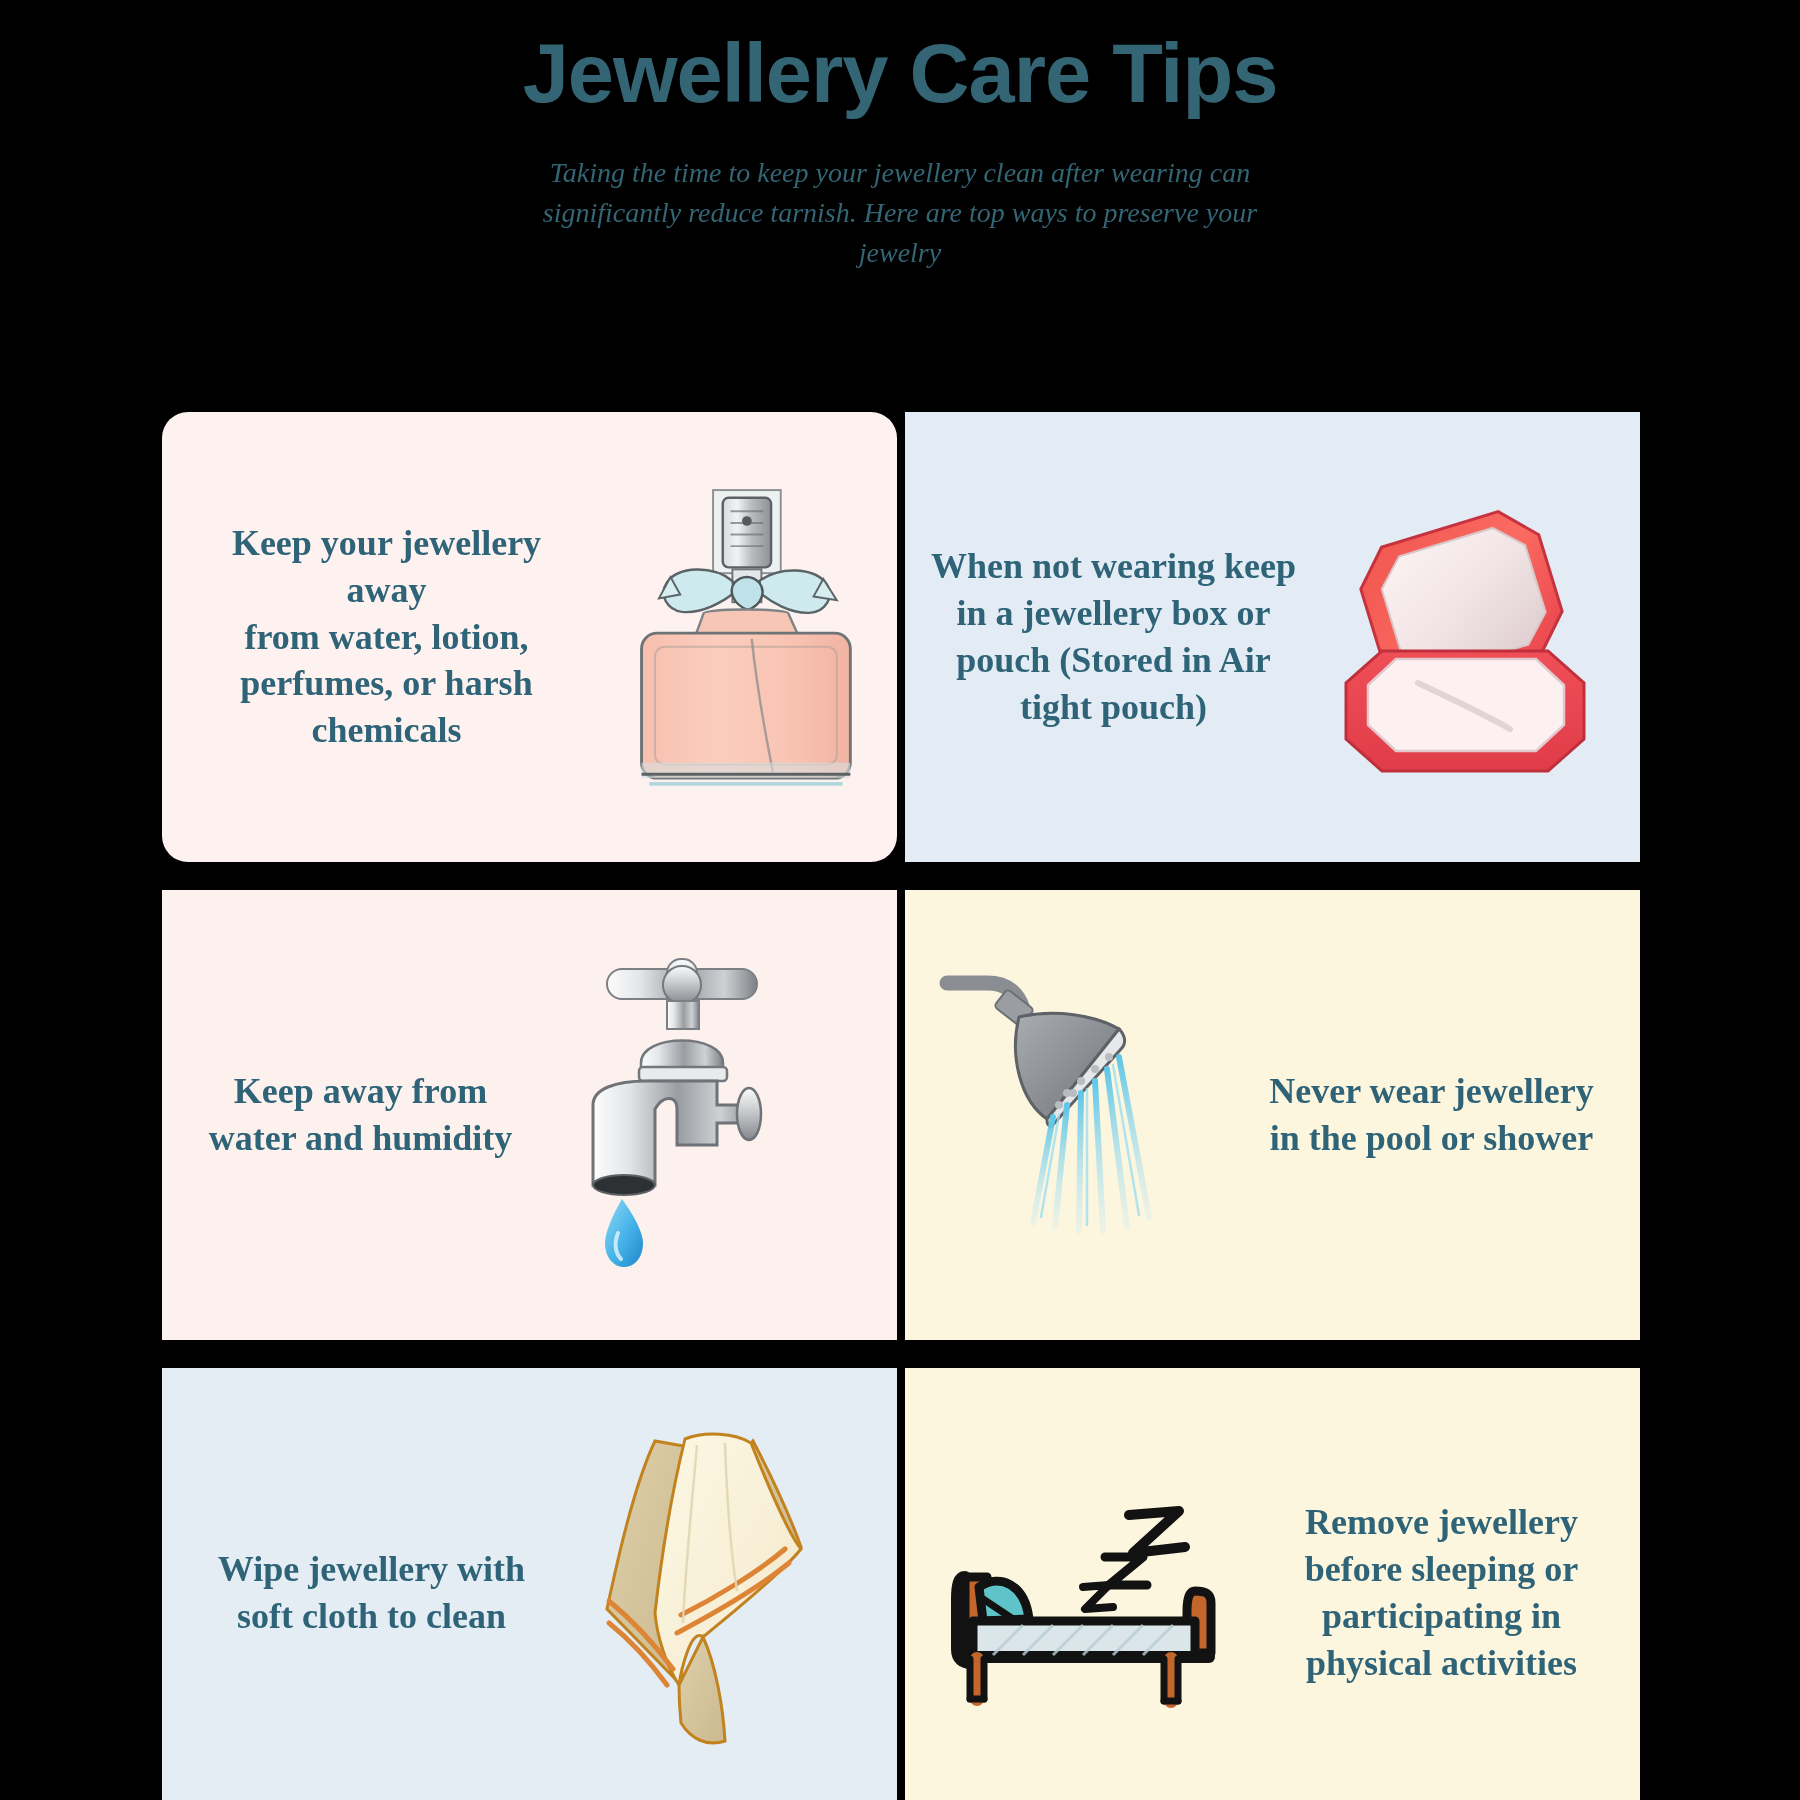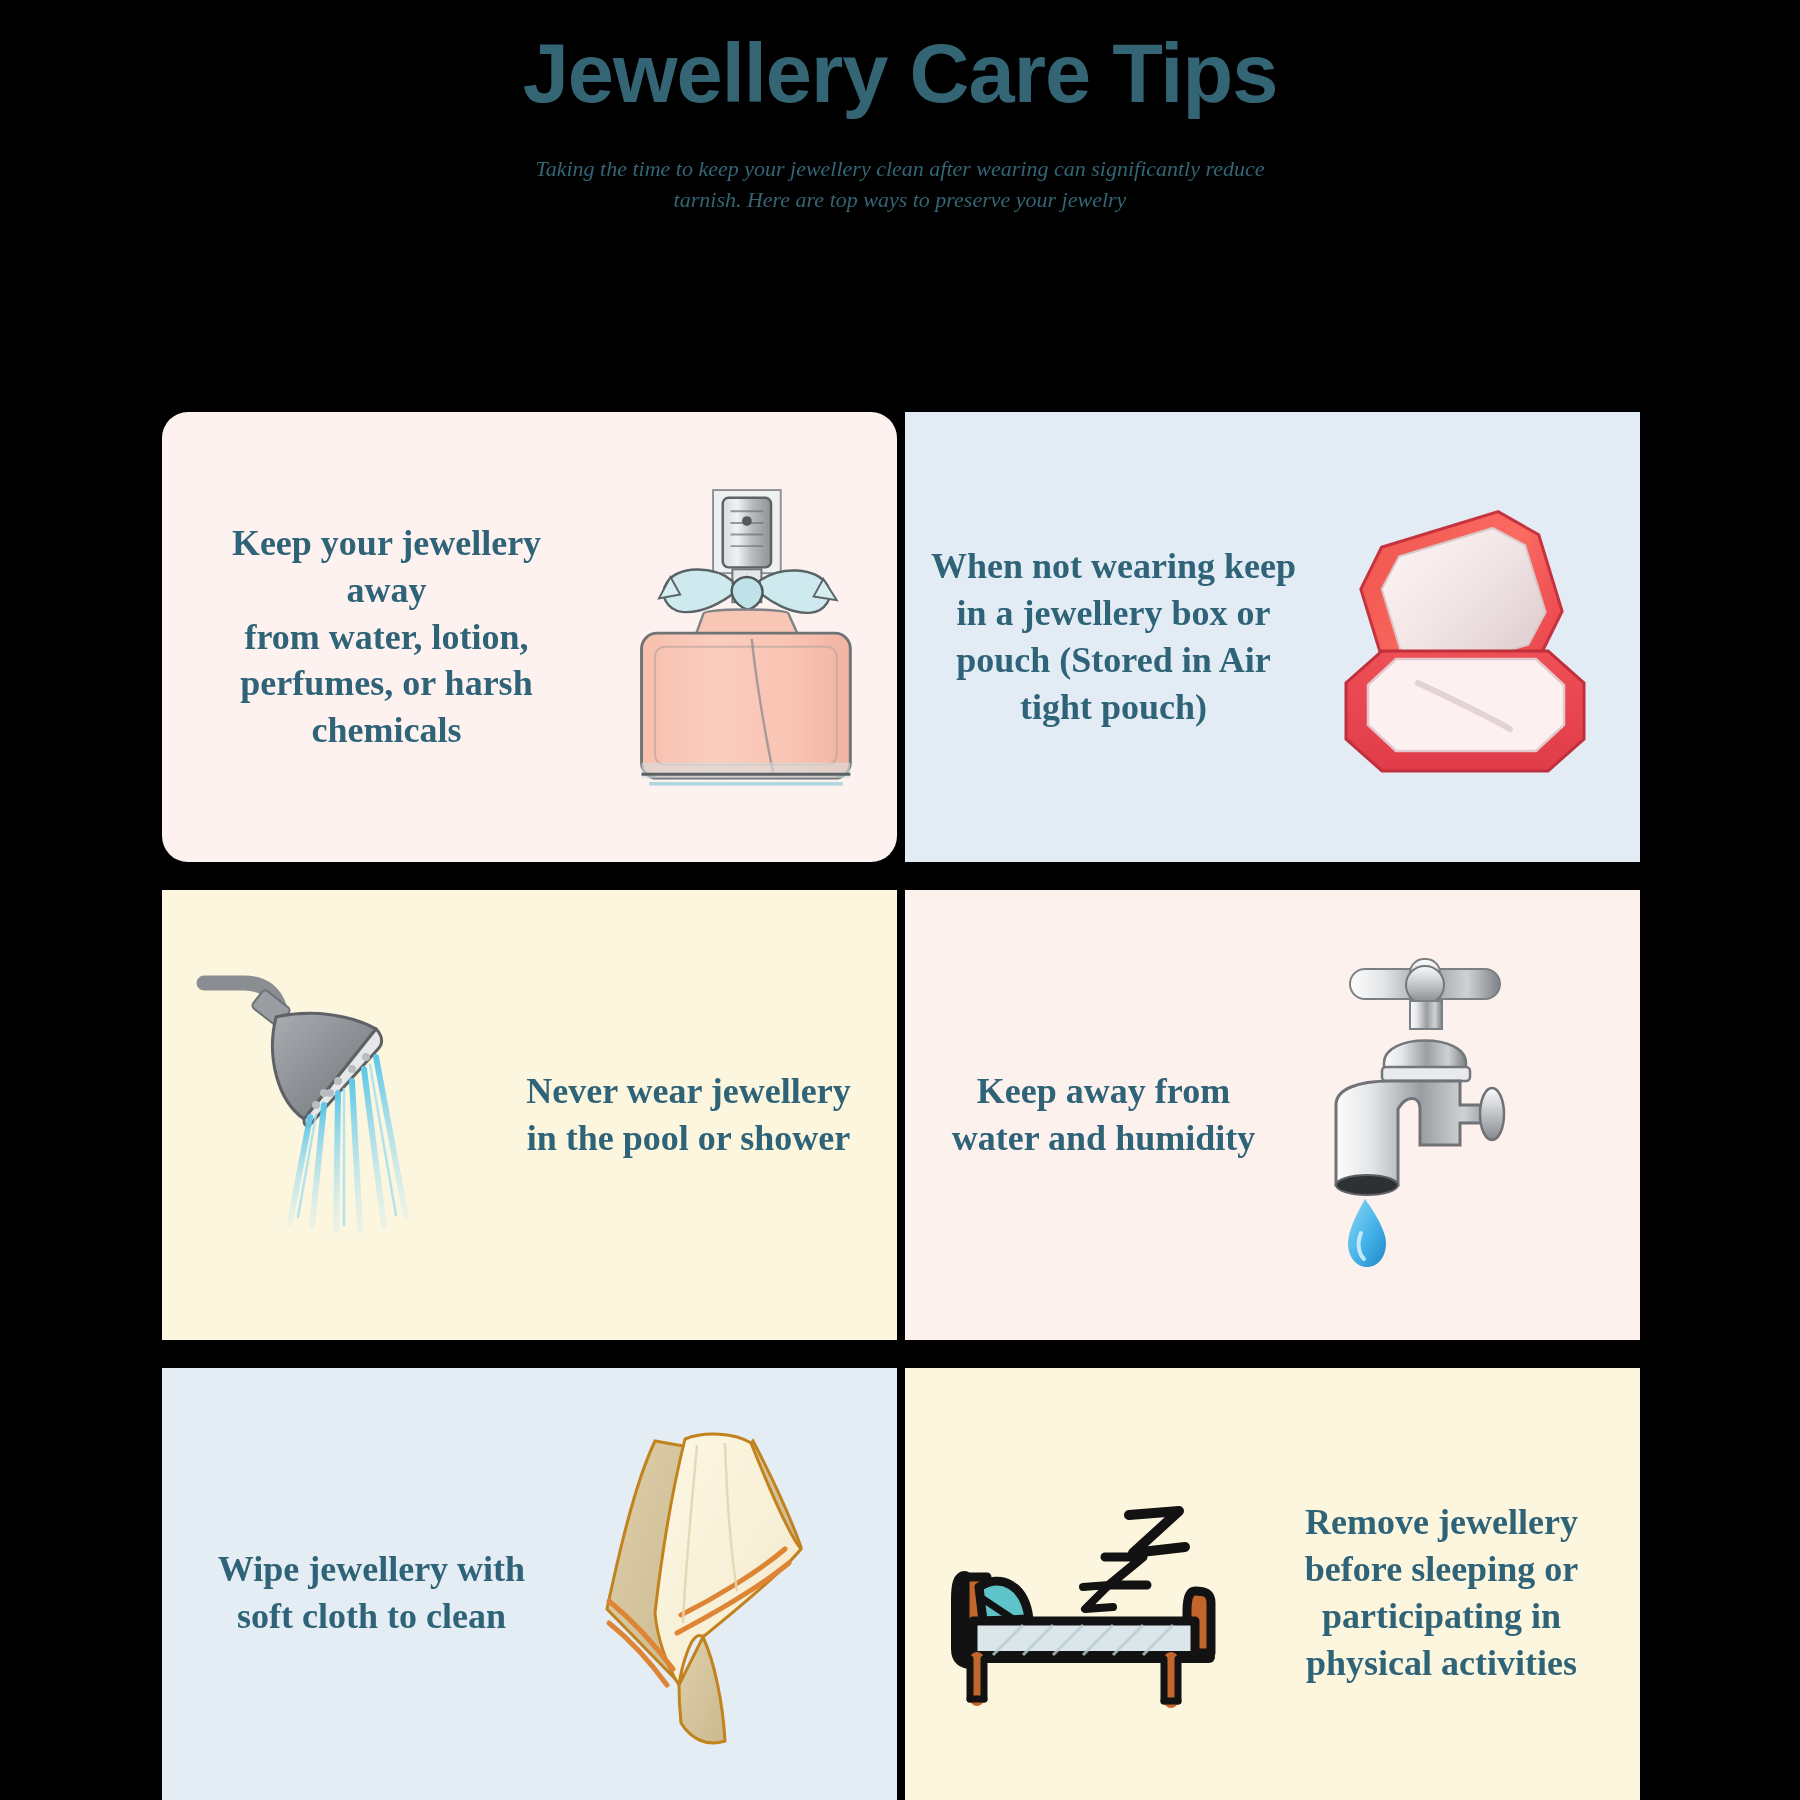--- a/index.html
+++ b/index.html
@@ -33,21 +33,21 @@
     line-height: 1.05;
     letter-spacing: -1px;
     color: #336575;
   }
 
   .page-subtitle {
     margin: 36px auto 0 auto;
     width: 800px;
     font-family: "Liberation Serif", "DejaVu Serif", serif;
     font-style: italic;
-    font-size: 22px;
+    font-size: 28px;
     line-height: 1.42;
     color: #336575;
   }
 
   
   .grid {
     position: absolute;
     left: 162px;
     top: 412px;
     width: 1478px;
@@ -191,20 +191,68 @@
 
           <path d="M24 196 L24 252 L60 284 L226 284 L262 252 L262 196 L226 164 L60 164 Z" fill="url(#boxRed)" stroke="#bf2f3c" stroke-width="3"></path>
 
           <path d="M46 198 L74 172 L214 172 L242 198 L242 238 L214 264 L74 264 L46 238 Z" fill="#fdf0f1" stroke="#e1c9cd" stroke-width="2.5"></path>
 
           <path d="M96 196 C130 212, 164 228, 188 242" fill="none" stroke="#e4d3d6" stroke-width="6" stroke-linecap="round"></path>
         </svg>
       </div>
     </div>
 
+    <div class="card c4 img-right" style="background: rgb(253, 241, 238);">
+      <div class="card-text" style="color: rgb(46, 99, 120);">Keep away from
+water and humidity</div>
+      <div class="card-art">
+        <svg viewBox="0 0 300 320" xmlns="http://www.w3.org/2000/svg">
+          <defs>
+            <linearGradient id="chrome" x1="0" y1="0" x2="1" y2="0">
+              <stop offset="0%" stop-color="#fdfdfd"></stop>
+              <stop offset="22%" stop-color="#e3e5e7"></stop>
+              <stop offset="52%" stop-color="#9a9ea2"></stop>
+              <stop offset="78%" stop-color="#cfd2d5"></stop>
+              <stop offset="100%" stop-color="#7d8185"></stop>
+            </linearGradient>
+            <linearGradient id="chromeV" x1="0" y1="0" x2="0" y2="1">
+              <stop offset="0%" stop-color="#fbfbfc"></stop>
+              <stop offset="45%" stop-color="#c7cacd"></stop>
+              <stop offset="100%" stop-color="#84888c"></stop>
+            </linearGradient>
+            <linearGradient id="dropG" x1="0" y1="0" x2="1" y2="1">
+              <stop offset="0%" stop-color="#8fd9f5"></stop>
+              <stop offset="55%" stop-color="#44b2e8"></stop>
+              <stop offset="100%" stop-color="#1f86c9"></stop>
+            </linearGradient>
+          </defs>
+
+          <rect x="48" y="14" width="150" height="30" rx="15" fill="url(#chrome)" stroke="#7c8084" stroke-width="2"></rect>
+          <rect x="108" y="4" width="30" height="64" rx="14" fill="url(#chromeV)" stroke="#7c8084" stroke-width="2"></rect>
+          <circle cx="123" cy="30" r="19" fill="url(#chromeV)" stroke="#74787c" stroke-width="2"></circle>
+
+          <rect x="108" y="46" width="32" height="28" fill="url(#chrome)" stroke="#7c8084" stroke-width="2"></rect>
+
+          <path d="M82 108 C82 78, 164 78, 164 108 L164 116 L82 116 Z" fill="url(#chrome)" stroke="#74787c" stroke-width="2.5"></path>
+          <rect x="80" y="112" width="88" height="14" rx="4" fill="#e8eaec" stroke="#74787c" stroke-width="2.5"></rect>
+
+          <path d="M88 126 L158 126 L158 150 L186 150 C200 150, 202 168, 186 168 L158 168 L158 190
+                   L118 190 L118 154 C118 140, 104 140, 96 154 L96 230 L34 230 L34 150
+                   C34 134, 56 126, 88 126 Z" fill="url(#chrome)" stroke="#6f7377" stroke-width="3"></path>
+
+          <ellipse cx="190" cy="159" rx="12" ry="26" fill="url(#chromeV)" stroke="#6f7377" stroke-width="2.5"></ellipse>
+
+          <ellipse cx="65" cy="230" rx="31" ry="10" fill="#2d3134" stroke="#5d6165" stroke-width="2"></ellipse>
+
+          <path d="M63 244 C63 244, 46 272, 46 288 C46 302, 54 312, 65 312 C76 312, 84 302, 84 288 C84 272, 63 244, 63 244 Z" fill="url(#dropG)"></path>
+          <path d="M59 278 C55 288, 56 298, 62 304" fill="none" stroke="#d8f1fd" stroke-width="4" stroke-linecap="round" opacity="0.85"></path>
+        </svg>
+      </div>
+    </div>
+
     <div class="card c3 img-left" style="background: rgb(253, 246, 223);">
       <div class="card-text" style="color: rgb(46, 99, 120);">Never wear jewellery
 in the pool or shower</div>
       <div class="card-art">
         <svg viewBox="0 0 300 300" xmlns="http://www.w3.org/2000/svg">
           <defs>
             <linearGradient id="showerMetal" x1="0" y1="0" x2="1" y2="1">
               <stop offset="0%" stop-color="#a9adb1"></stop>
               <stop offset="45%" stop-color="#8f9398"></stop>
               <stop offset="100%" stop-color="#6f7478"></stop>
@@ -242,68 +290,20 @@
           </g>
           <g stroke="#9fdff2" stroke-width="2.5" stroke-linecap="round" fill="none" opacity="0.8">
             <path d="M124 150 L106 252"></path>
             <path d="M152 124 L152 260"></path>
             <path d="M178 100 L204 250"></path>
           </g>
         </svg>
       </div>
     </div>
 
-    <div class="card c4 img-right" style="background: rgb(253, 241, 238);">
-      <div class="card-text" style="color: rgb(46, 99, 120);">Keep away from
-water and humidity</div>
-      <div class="card-art">
-        <svg viewBox="0 0 300 320" xmlns="http://www.w3.org/2000/svg">
-          <defs>
-            <linearGradient id="chrome" x1="0" y1="0" x2="1" y2="0">
-              <stop offset="0%" stop-color="#fdfdfd"></stop>
-              <stop offset="22%" stop-color="#e3e5e7"></stop>
-              <stop offset="52%" stop-color="#9a9ea2"></stop>
-              <stop offset="78%" stop-color="#cfd2d5"></stop>
-              <stop offset="100%" stop-color="#7d8185"></stop>
-            </linearGradient>
-            <linearGradient id="chromeV" x1="0" y1="0" x2="0" y2="1">
-              <stop offset="0%" stop-color="#fbfbfc"></stop>
-              <stop offset="45%" stop-color="#c7cacd"></stop>
-              <stop offset="100%" stop-color="#84888c"></stop>
-            </linearGradient>
-            <linearGradient id="dropG" x1="0" y1="0" x2="1" y2="1">
-              <stop offset="0%" stop-color="#8fd9f5"></stop>
-              <stop offset="55%" stop-color="#44b2e8"></stop>
-              <stop offset="100%" stop-color="#1f86c9"></stop>
-            </linearGradient>
-          </defs>
-
-          <rect x="48" y="14" width="150" height="30" rx="15" fill="url(#chrome)" stroke="#7c8084" stroke-width="2"></rect>
-          <rect x="108" y="4" width="30" height="64" rx="14" fill="url(#chromeV)" stroke="#7c8084" stroke-width="2"></rect>
-          <circle cx="123" cy="30" r="19" fill="url(#chromeV)" stroke="#74787c" stroke-width="2"></circle>
-
-          <rect x="108" y="46" width="32" height="28" fill="url(#chrome)" stroke="#7c8084" stroke-width="2"></rect>
-
-          <path d="M82 108 C82 78, 164 78, 164 108 L164 116 L82 116 Z" fill="url(#chrome)" stroke="#74787c" stroke-width="2.5"></path>
-          <rect x="80" y="112" width="88" height="14" rx="4" fill="#e8eaec" stroke="#74787c" stroke-width="2.5"></rect>
-
-          <path d="M88 126 L158 126 L158 150 L186 150 C200 150, 202 168, 186 168 L158 168 L158 190
-                   L118 190 L118 154 C118 140, 104 140, 96 154 L96 230 L34 230 L34 150
-                   C34 134, 56 126, 88 126 Z" fill="url(#chrome)" stroke="#6f7377" stroke-width="3"></path>
-
-          <ellipse cx="190" cy="159" rx="12" ry="26" fill="url(#chromeV)" stroke="#6f7377" stroke-width="2.5"></ellipse>
-
-          <ellipse cx="65" cy="230" rx="31" ry="10" fill="#2d3134" stroke="#5d6165" stroke-width="2"></ellipse>
-
-          <path d="M63 244 C63 244, 46 272, 46 288 C46 302, 54 312, 65 312 C76 312, 84 302, 84 288 C84 272, 63 244, 63 244 Z" fill="url(#dropG)"></path>
-          <path d="M59 278 C55 288, 56 298, 62 304" fill="none" stroke="#d8f1fd" stroke-width="4" stroke-linecap="round" opacity="0.85"></path>
-        </svg>
-      </div>
-    </div>
-
     <div class="card c5 img-right" style="background: rgb(228, 236, 244);">
       <div class="card-text" style="color: rgb(46, 99, 120);">Wipe jewellery with
 soft cloth to clean</div>
       <div class="card-art">
         <svg viewBox="0 0 270 340" xmlns="http://www.w3.org/2000/svg">
           <defs>
             <linearGradient id="clothLight" x1="0" y1="0" x2="1" y2="1">
               <stop offset="0%" stop-color="#fdf8e4"></stop>
               <stop offset="60%" stop-color="#f7efd6"></stop>
               <stop offset="100%" stop-color="#eee2c2"></stop>

